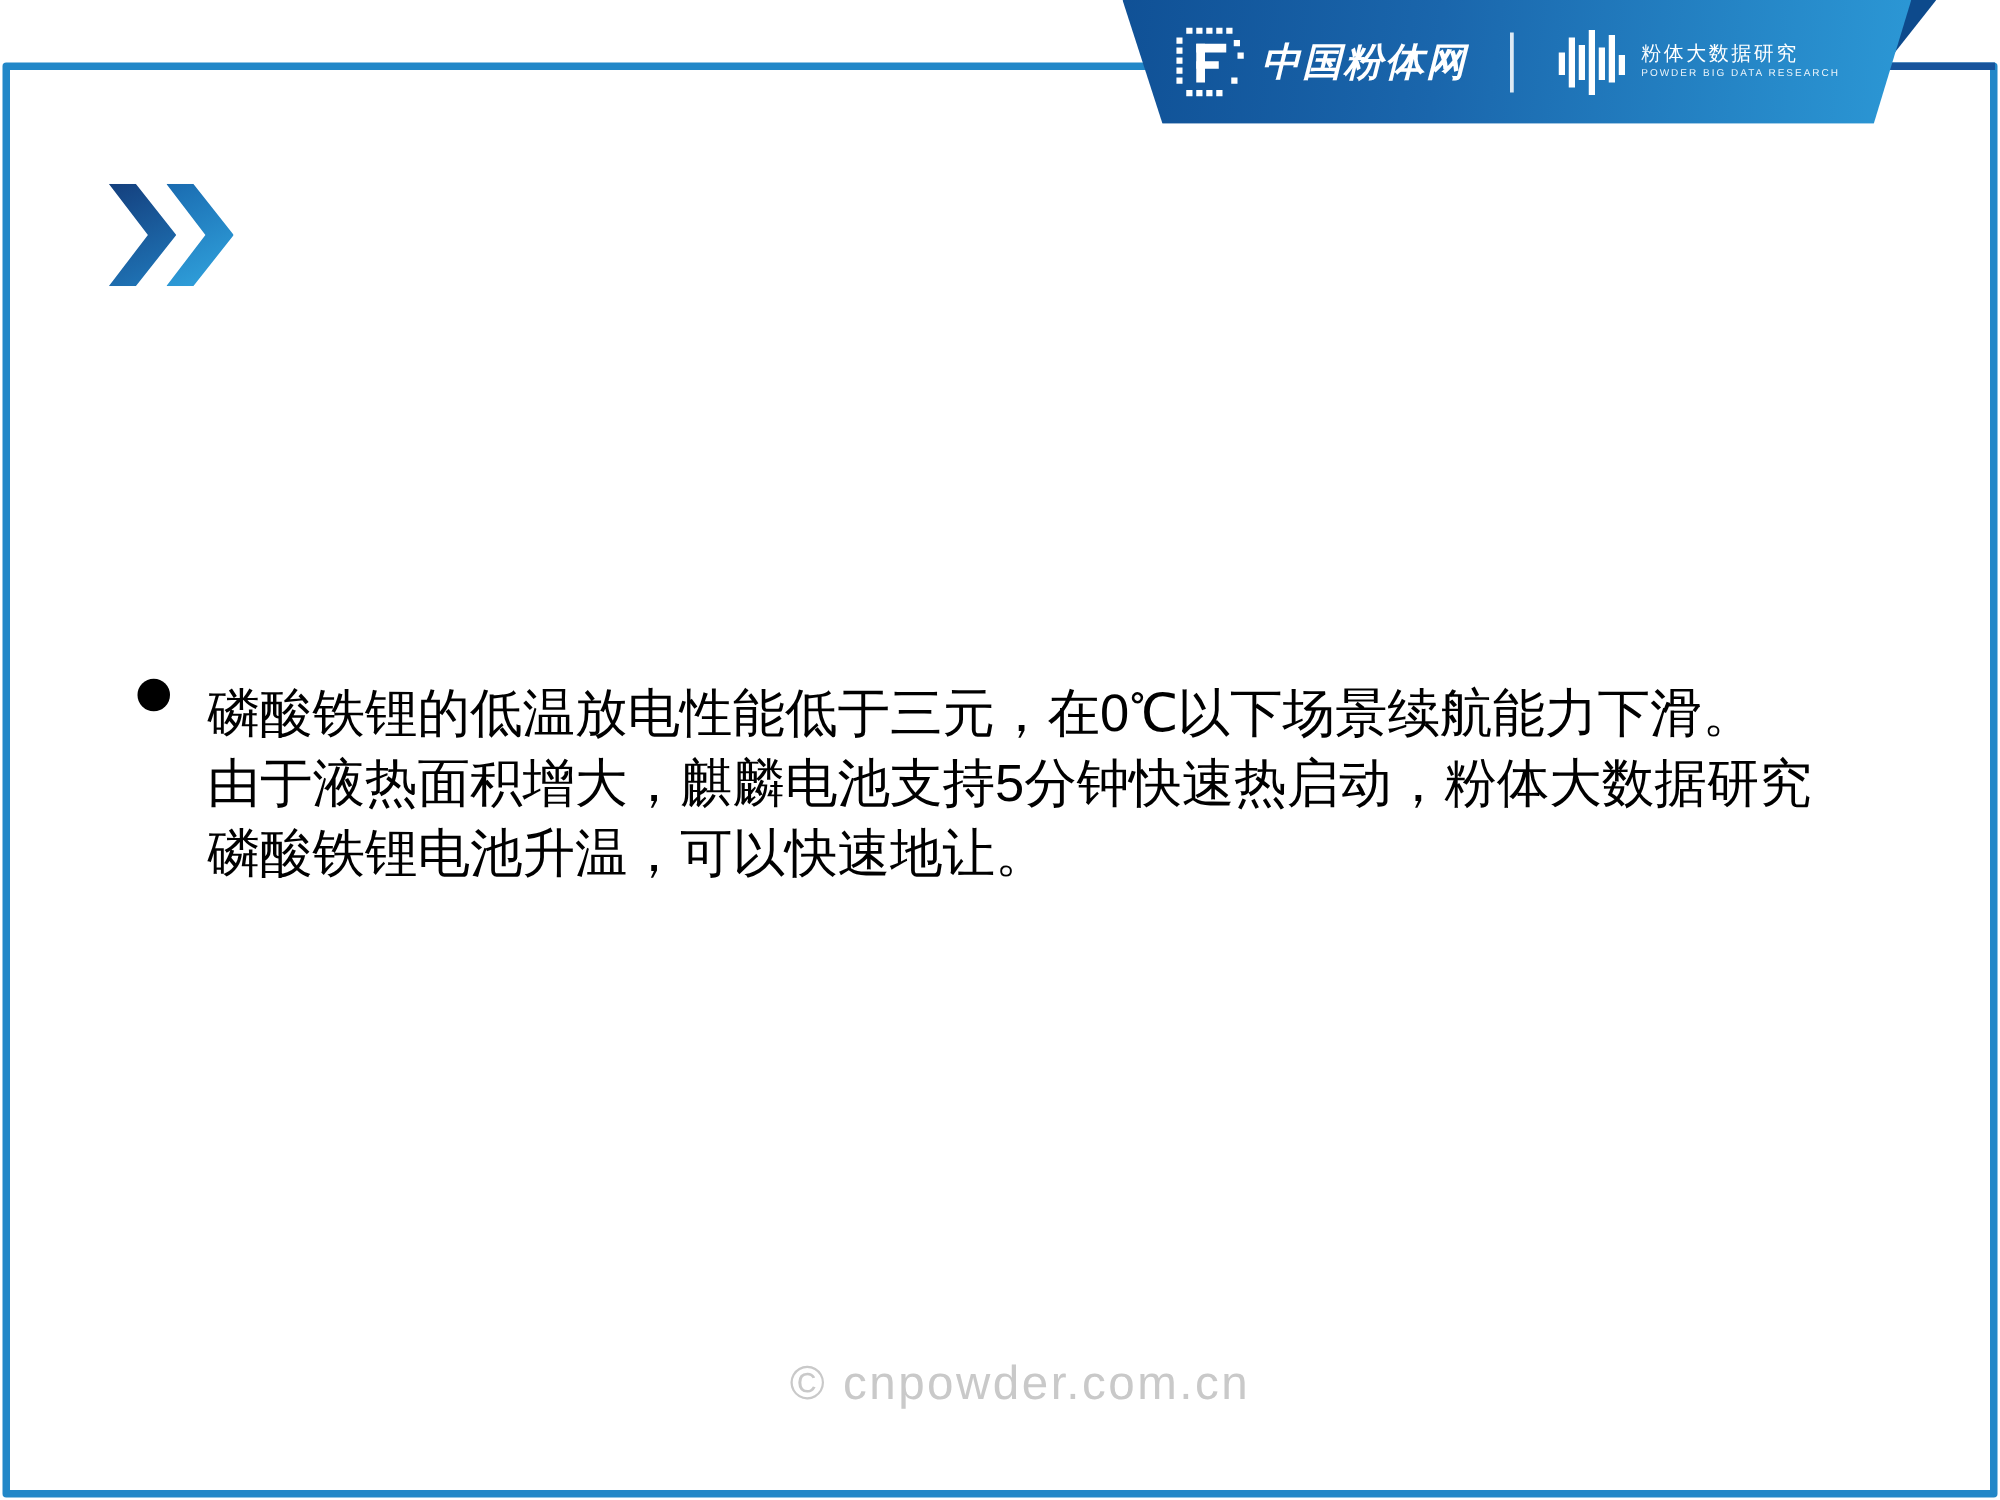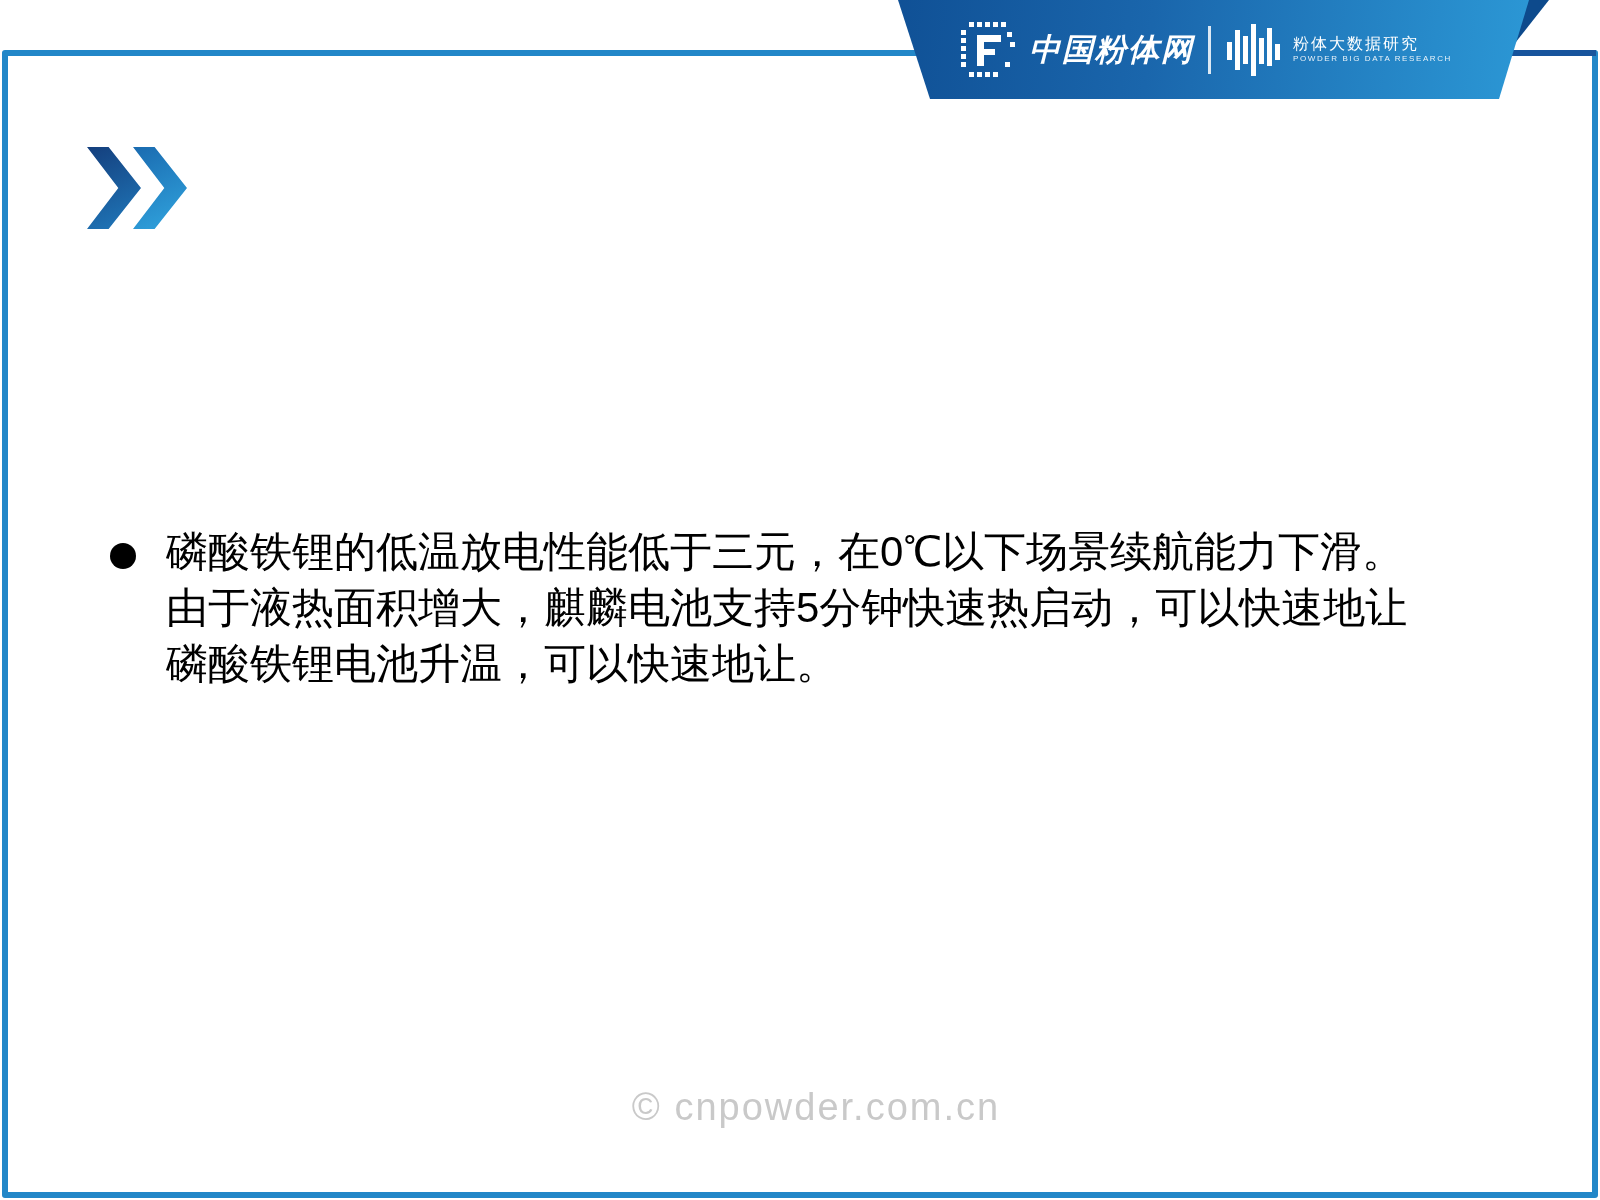--- a/index.html
+++ b/index.html
@@ -12,21 +12,21 @@
            border:6px solid #2287c8; border-radius:3px; z-index:1; }
   .frame-top-dark { position:absolute; left:1494px; top:50px; width:102px; height:6px;
                     background:#17549c; z-index:2; }
 
   
   .banner-tri { position:absolute; left:1504px; top:0; width:45px; height:57px;
                 background:#0d4a8c; clip-path:polygon(32% 0, 100% 0, 0 100%); z-index:2; }
   .banner { position:absolute; left:853px; top:0; width:707px; height:99px;
             clip-path:polygon(45px 0, 676px 0, 646px 99px, 77px 99px);
             background:linear-gradient(97deg,#0e4d92 0%, #1a66ac 42%, #2d9cd9 100%);
-            display:flex; align-items:center; justify-content:center; gap:8px;
+            display:flex; align-items:center; justify-content:center; gap:28px;
             z-index:3; color:#fff; }
   .brand { display:flex; align-items:center; gap:12px; }
   .brand-left-name { font-size:31px; font-weight:bold; font-style:italic; letter-spacing:2px; }
   .brand-divider { width:3px; height:48px; background:rgba(255,255,255,.85); margin:0 6px; }
   .brand-right-text { display:flex; flex-direction:column; line-height:1.1; }
   .brand-right-name { font-size:16px; font-weight:normal; letter-spacing:2px; }
   .brand-right-sub { font-size:8px; letter-spacing:1.6px; color:rgba(255,255,255,.9); margin-top:3px; }
   .logo-svg { display:block; }
 
   
@@ -37,21 +37,21 @@
   .chev2 { left:46px; background:linear-gradient(155deg,#1a6bb0 0%, #2f9fda 90%); }
 
   
   .title { position:absolute; left:107px; top:338px; width:1400px;
            font-size:54px; line-height:66px; color:#000; font-weight:400; }
 
   
   .bullet-row { position:absolute; left:110px; top:524px; display:flex; gap:30px; }
   .bullet-dot { flex:0 0 auto; width:26px; height:26px; border-radius:50%;
                 background:#000; margin-top:19px; }
-  .bullet-text { font-size:42px; line-height:56px; color:#000; }
+  .bullet-text { font-size:42px; line-height:56px; color:#000;margin-top:19px; }
 
   
   .watermark { position:absolute; left:16px; top:1086px; width:1600px; text-align:center;
                font-size:38px; color:#c9c9c9; letter-spacing:2px; }
 </style>
 </head>
 <body>
 
 <div class="canvas">
 
@@ -113,20 +113,20 @@
   <div class="chevrons">
     <span class="chev chev1"></span>
     <span class="chev chev2"></span>
   </div>
 
 
   <div class="bullet-row">
     <span class="bullet-dot"></span>
     <div class="bullet-text">
       <div>磷酸铁锂的低温放电性能低于三元，在0℃以下场景续航能力下滑。</div>
-      <div>由于液热面积增大，麒麟电池支持5分钟快速热启动，可以快速地让</div>
+      <div>由于液热面积增大，麒麟电池支持5分钟快速热启动，粉体大数据研究</div>
       <div>磷酸铁锂电池升温，可以快速地让。</div>
     </div>
   </div>
 
   <div class="watermark">© cnpowder.com.cn</div>
 
 </div>
 
 </body></html>

